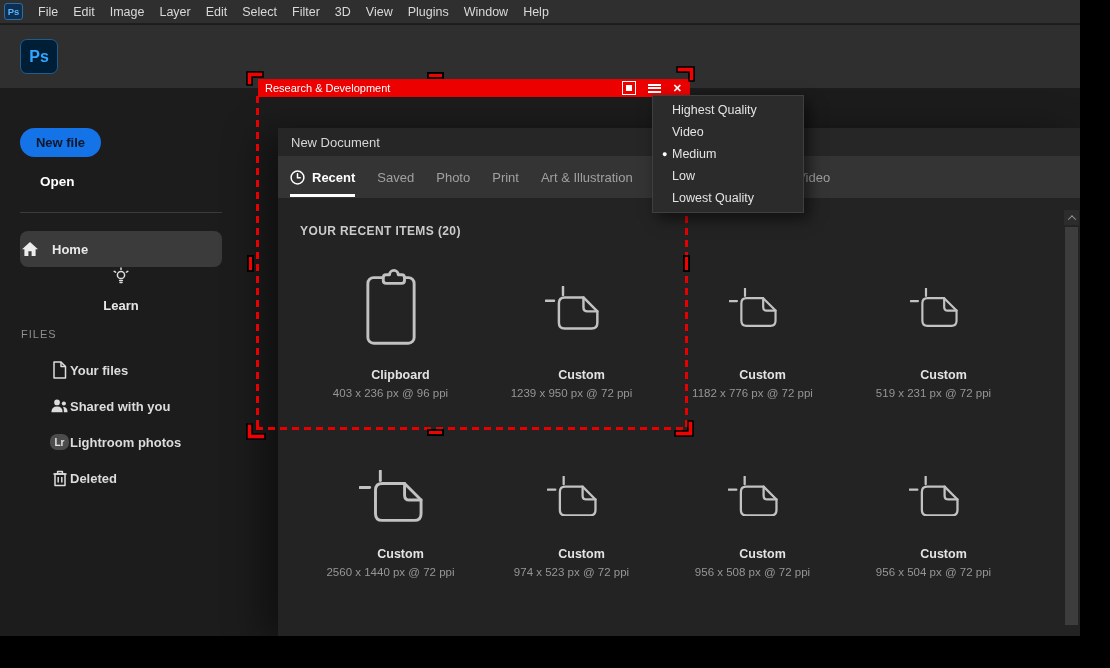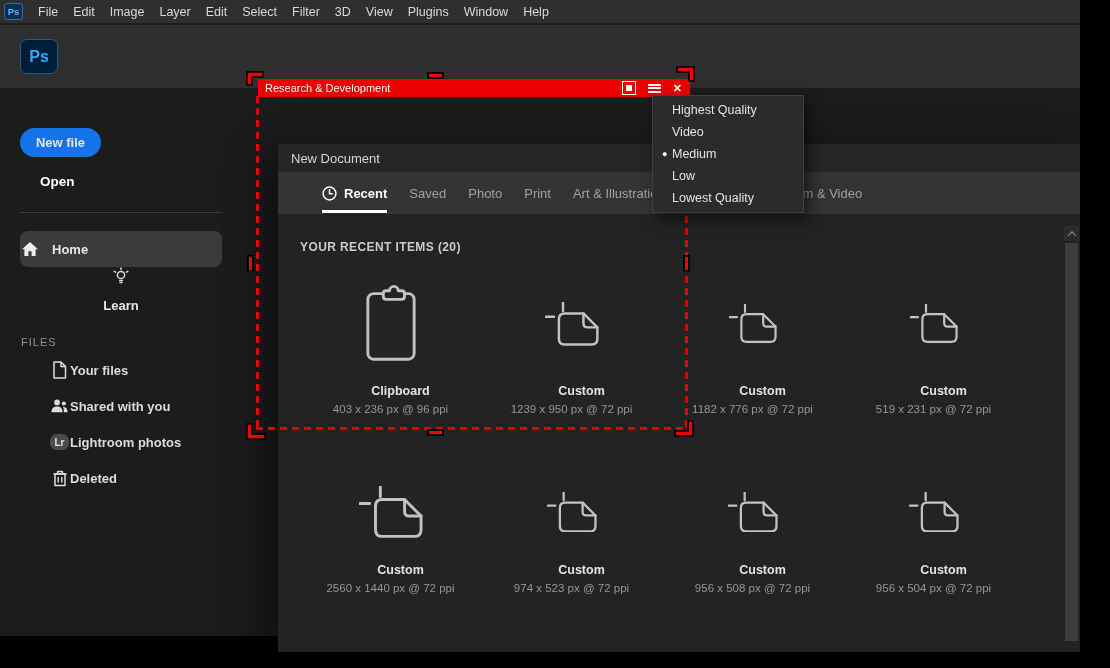--- a/index.html
+++ b/index.html
@@ -17,39 +17,39 @@
 
   .header-band { position:absolute; top:25px; left:0; width:1080px; height:63px; background:#2f2f2f; }
   .ps-logo { position:absolute; left:20px; top:14px; width:38px; height:35px; border-radius:7px;
              background:#001e36; border:1.5px solid #1e5e8e; color:#31a8ff; font-weight:bold; font-size:16px;
              display:flex; align-items:center; justify-content:center; }
 
   .content { position:absolute; top:88px; left:0; width:1080px; height:548px; background:#1c1c1c; }
 
   
   .new-file { position:absolute; left:20px; top:40px; width:81px; height:29px; border:none; border-radius:15px;
-              background:#1473e6; color:#e5e5e5; font-weight:bold; font-size:13px; }
+              background:#1473e6; color:#0f172a; font-weight:bold; font-size:13px; }
   .open-label { position:absolute; left:40px; top:86px; color:#fff; font-weight:bold; font-size:13.5px; }
   .side-divider { position:absolute; left:20px; top:124px; width:202px; height:1px; background:#3b3b3b; }
   .nav-row { position:absolute; left:20px; width:202px; height:36px; border-radius:8px;
              display:flex; align-items:center; gap:13px; color:#e8e8e8; font-size:13px; font-weight:bold; }
   .nav-row.active { background:#3b3b3b; }
-  .files-header { position:absolute; left:21px; top:240px; color:#8f8f8f; font-size:11px; letter-spacing:1px;margin-top:8px; }
+  .files-header { position:absolute; left:21px; top:240px; color:#8f8f8f; font-size:11px; letter-spacing:1px; }
   .file-row { position:absolute; left:34px; width:210px; height:36px; display:flex; align-items:center; gap:1px;
               padding-left:16px; color:#dcdcdc; font-size:13px; font-weight:bold; }
   .lr-badge { width:19px; height:16px; background:#4c4c4c; border-radius:7px; color:#e3e3e3;
               font-size:10px; font-weight:bold; display:flex; align-items:center; justify-content:center; }
   .side-icon { flex:0 0 auto; display:flex; align-items:center; justify-content:center; width:19px; }
 
   
-  .dialog { position:absolute; left:278px; top:56px; width:802px; height:508px; background:#232323;
+  .dialog { position:absolute; left:278px; top:40px; width:802px; height:508px; background:#232323;
             box-shadow:-16px 6px 36px rgba(0,0,0,.45); }
   .dlg-header { height:28px; background:#262626; display:flex; align-items:center; padding-left:13px;
                 color:#d6d6d6; font-size:13px; }
-  .dlg-tabs { height:42px; background:#343434; display:flex; align-items:center; gap:22px; padding-left:44px; }
+  .dlg-tabs { height:42px; background:#343434; display:flex; align-items:center; gap:22px; padding-left:12px; }
   .tab { font-size:13px; color:#a0a0a0; position:relative; }
   .tab.active { color:#fff; font-weight:bold; display:flex; align-items:center; gap:7px; }
   .tab.active::after { content:""; position:absolute; left:0; right:0; bottom:-12px; height:2.5px; background:#fff; }
   .tab.film { margin-left:102px; }
   .dlg-content { padding:26px 14px 0 22px; }
   .section-hdr { font-size:12px; font-weight:bold; color:#cbcbcb; letter-spacing:.4px; }
   .grid { display:grid; grid-template-columns:repeat(4,181px); margin-top:22px; }
   .grid.row2 { margin-top:58px; }
   .card { display:flex; flex-direction:column; align-items:center; }
   .icon-box { height:96px; display:flex; align-items:center; justify-content:center; }

